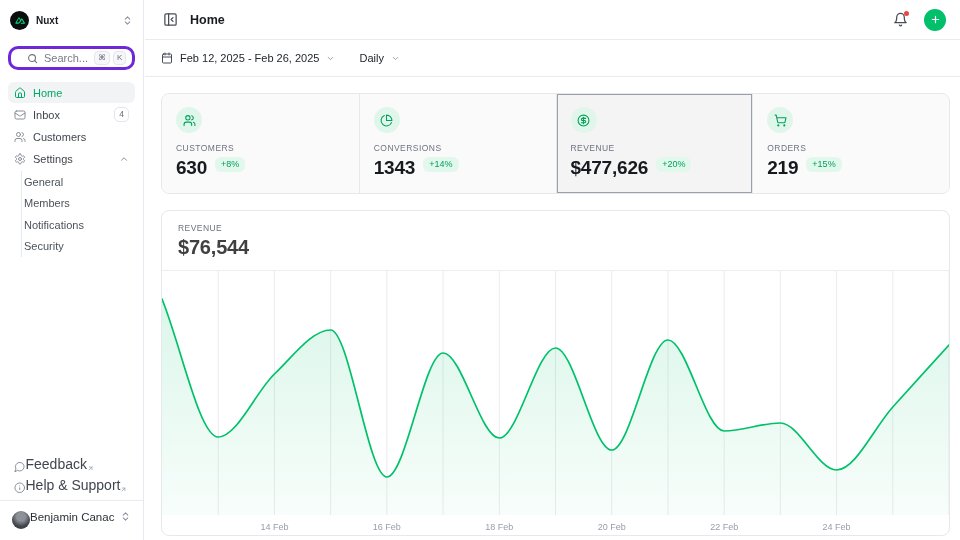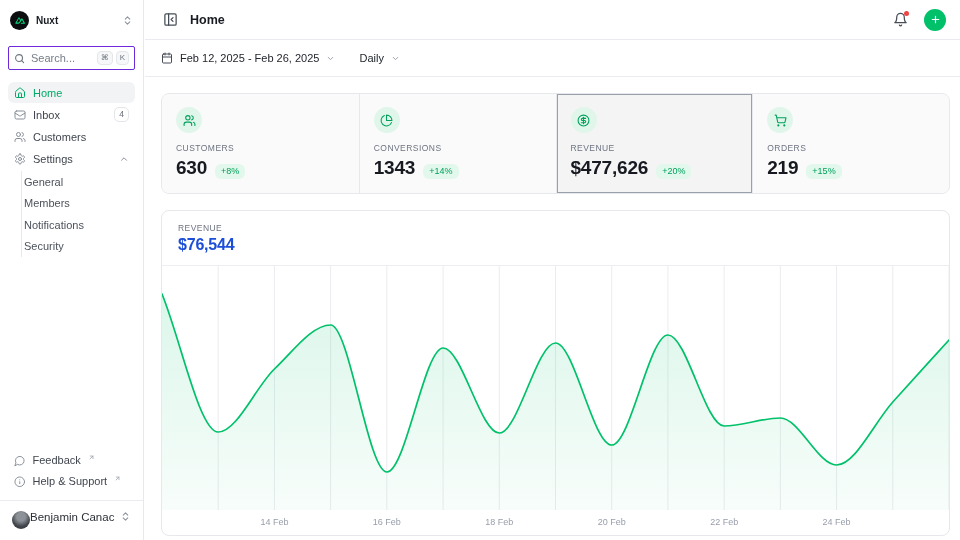--- a/index.html
+++ b/index.html
@@ -11,40 +11,40 @@
   button{font-family:Liberation Sans, sans-serif}
 
   
   .sidebar{position:absolute;left:0;top:0;bottom:0;width:144px;border-right:1px solid #e7e9ee;
     display:flex;flex-direction:column;padding:8px;background:#fff}
   .ws{display:flex;align-items:center;gap:7px;height:24px;padding:0 2px;border-radius:6px;cursor:pointer}
   .logo{width:19px;height:19px;border-radius:50%;background:#0c0d0e;display:flex;align-items:center;justify-content:center;flex:none}
   .logo svg{width:12px;height:12px;display:block}
   .ws-name{font-size:10px;font-weight:700;flex:1;color:#181c22}
   .sel-icon{width:11px;height:11px;color:#8a909a;flex:none}
-  .search{margin-top:14px;height:24px;border:1px solid #6d28d9;border-radius:2px;display:flex;align-items:center;gap:6px;
-    padding:0 5px;background:#fff;cursor:text}
+  .search{margin-top:14px;height:24px;border:3px solid #6d28d9;border-radius:10px;display:flex;align-items:center;gap:6px;
+    padding:0 16px;background:#fff;cursor:text}
   .search .sic{width:11px;height:11px;color:#6f7580;flex:none}
   .ph{font-size:11px;color:#767d88;flex:1}
   .kbds{display:flex;gap:3px}
   kbd{font-family:inherit;font-size:8px;color:#6d7480;background:#f6f7f8;border:1px solid #e4e6ea;border-radius:4px;
     padding:2px 3px;line-height:1;min-width:8px;text-align:center}
   nav{margin-top:12px}
   .item{display:flex;align-items:center;gap:7px;height:21px;padding:0 6px;border-radius:6px;font-size:11px;font-weight:500;
     color:#40454e;margin-bottom:1px;cursor:pointer}
   .item .ic{width:12px;height:12px;color:#878d97;flex:none}
   .item .lbl{flex:1}
   .item.active{background:#f2f3f5;color:#00ab66}
   .item.active .ic{color:#00ab66}
   .count{font-size:8.5px;border:1px solid #e3e5e9;border-radius:5px;padding:2px 4px;color:#646b76;line-height:1;font-weight:500}
   .chev-up{width:10px;height:10px;color:#8a909a;flex:none}
   .sub{margin:2px 0 0 13px;border-left:1px solid #e7e9ee;padding-left:2px}
   .subitem{height:21.5px;display:flex;align-items:center;font-size:11px;font-weight:500;color:#4c525b;cursor:pointer}
   .side-bottom{margin-top:auto}
-  .flink{display:flex;align-items:flex-start;gap:7px;height:21px;padding:3px 6px 0;font-size:11px;font-weight:500;color:#40454e;border-radius:6px;cursor:pointer}
+  .flink{display:flex;align-items:flex-end;gap:0;height:21px;padding:3px 6px 0;font-size:14px;font-weight:500;color:#40454e;border-radius:6px;cursor:pointer}
   .flink .ic{width:11.5px;height:11.5px;color:#878d97;flex:none;margin-top:1px}
   .ext{width:7px;height:7px;color:#9aa0aa;margin-top:0}
   .sdiv{border-top:1px solid #e9ebef;margin:7px -8px}
   .user{display:flex;gap:0;padding:3px 4px;border-radius:6px;cursor:pointer}
   .avatar{width:18px;height:18px;border-radius:50%;flex:none;
     background:radial-gradient(circle at 50% 32%,#8d9198 0 28%,#43474d 62%,#2e3237 100%)}
   .uname{font-size:11.5px;font-weight:500;flex:1;color:#2c3037;white-space:nowrap}
 
   
   .main{position:absolute;left:145px;top:0;right:0;bottom:0;background:#fff}
@@ -63,28 +63,28 @@
   .tbtn .cd{width:9px;height:9px;color:#9aa0ab}
 
   .content{padding:16px 10px 0 16px}
   .stats{display:grid;grid-template-columns:1fr 1fr 1fr 1fr;border:1px solid #e6e8ec;border-radius:8px;overflow:hidden;background:#fafafa}
   .cell{padding:13px 14px 14px;background:#fafafa;cursor:pointer}
   .cell+.cell{border-left:1px solid #e6e8ec}
   .cell.selected{background:#f4f4f5;box-shadow:inset 0 0 0 1px #9aa0aa}
   .cicon{width:26px;height:26px;border-radius:50%;background:var(--accent-soft,#e1f6ea);display:flex;align-items:center;justify-content:center;color:var(--accent-dark,#00a761)}
   .cicon svg{width:13px;height:13px}
   .clabel{margin-top:10px;font-size:8.5px;font-weight:500;letter-spacing:.45px;color:#6d7380}
-  .crow{margin-top:4px;display:flex;align-items:flex-end;gap:8px}
+  .crow{margin-top:4px;display:flex;align-items:flex-start;gap:8px}
   .cvalue{font-size:19px;font-weight:700;color:#16191f;letter-spacing:-.2px}
   .delta{font-size:9px;font-weight:500;color:var(--accent-dark,#0f9f5f);background:var(--badge-bg,#e3f8ec);border-radius:6px;padding:3px 6px;line-height:1}
 
   .chart-panel{margin-top:16px;border:1px solid #e6e8ec;border-radius:8px;background:#fff;height:326px;overflow:hidden}
   .chart-head{padding:12px 16px 11px;border-bottom:1px solid #eceef1}
   .chart-label{font-size:8.5px;font-weight:500;letter-spacing:.45px;color:#6d7380}
-  .chart-value{margin-top:3px;font-size:16px;font-weight:700;color:#1d4ed8;letter-spacing:-.2px}
+  .chart-value{margin-top:3px;font-size:20px;font-weight:700;color:#404040;letter-spacing:-.2px}
   svg.chart{display:block;width:100%;height:264px}
   .gridline{stroke:#eaecef;stroke-width:1}
   .line{stroke:var(--accent,#00c16a);stroke-width:1.7;fill:none;stroke-linecap:round;stroke-linejoin:round}
   .tick{fill:#979daa;font-size:9px;text-anchor:middle}
 </style>
 </head>
 <body>
 
 <aside class="sidebar">
   <div class="ws">

